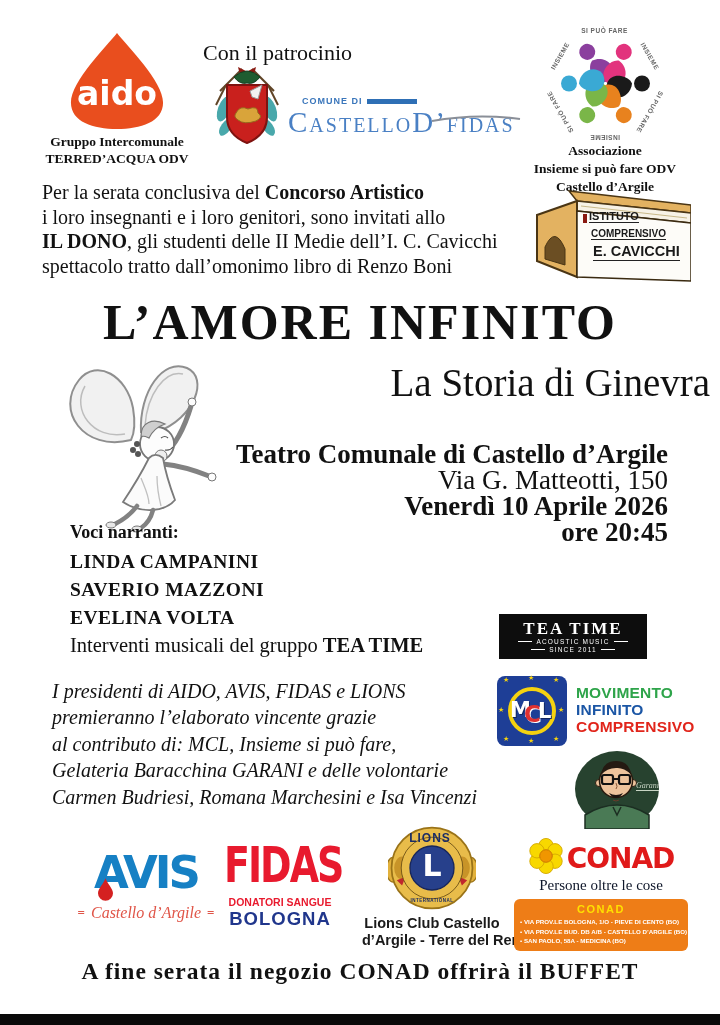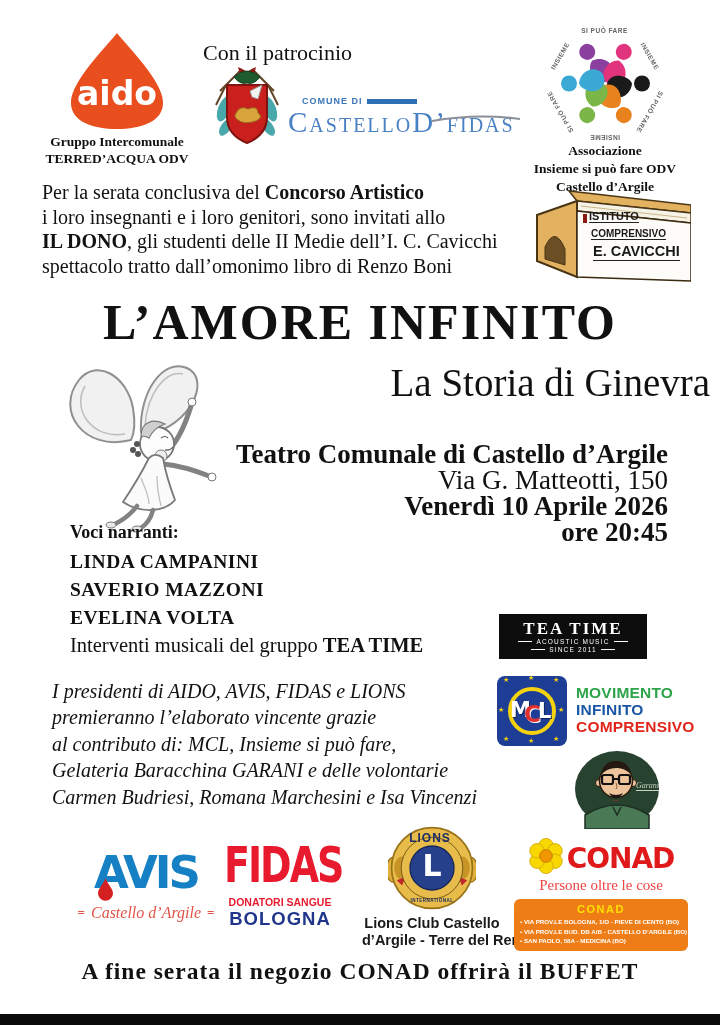--- a/index.html
+++ b/index.html
@@ -110,21 +110,21 @@
   .lions-letter{position:absolute;left:0;right:0;top:24px;font-family:"DejaVu Sans",sans-serif;
                 font-weight:bold;font-size:30px;color:#fff;}
   .lions-bottom{position:absolute;left:0;right:0;bottom:9px;font-family:"Liberation Sans",sans-serif;
                 font-weight:bold;font-size:4.5px;color:#1a2c66;letter-spacing:.5px;}
   .lions-club{margin-top:3px;font-family:"Liberation Sans",sans-serif;font-weight:600;
               font-size:14.5px;line-height:17px;color:#1a1a1a;white-space:nowrap;}
 
   .conad{left:514px;top:838px;width:174px;text-align:center;}
   .conad-top{display:flex;align-items:center;justify-content:center;gap:3px;}
   .conad-name{font-family:"DejaVu Sans",sans-serif;font-weight:bold;font-size:28px;color:#e01a1a;letter-spacing:-1px;}
-  .conad-tagline{font-size:15px;color:#ef4444;margin-top:-1px;}
+  .conad-tagline{font-size:15px;color:#0f172a;margin-top:-1px;}
   .conad-box{margin-top:5px;background:#ee7d17;border-radius:6px;padding:4px 6px 5px 6px;text-align:left;}
   .conad-box-title{text-align:center;font-family:"Liberation Sans",sans-serif;font-weight:bold;
                    font-size:11px;color:#ffe000;letter-spacing:1.5px;margin-bottom:2px;}
   .conad-addr{font-family:"Liberation Sans",sans-serif;font-weight:bold;font-size:6.2px;
               line-height:9.5px;color:#fff;white-space:nowrap;}
 
   .footer{left:0;right:0;top:958px;text-align:center;font-weight:bold;font-size:23.5px;letter-spacing:1px;}
   .bottom-bar{left:0;top:1014px;width:720px;height:11px;background:#0a0a0a;}
 </style>
 </head>

